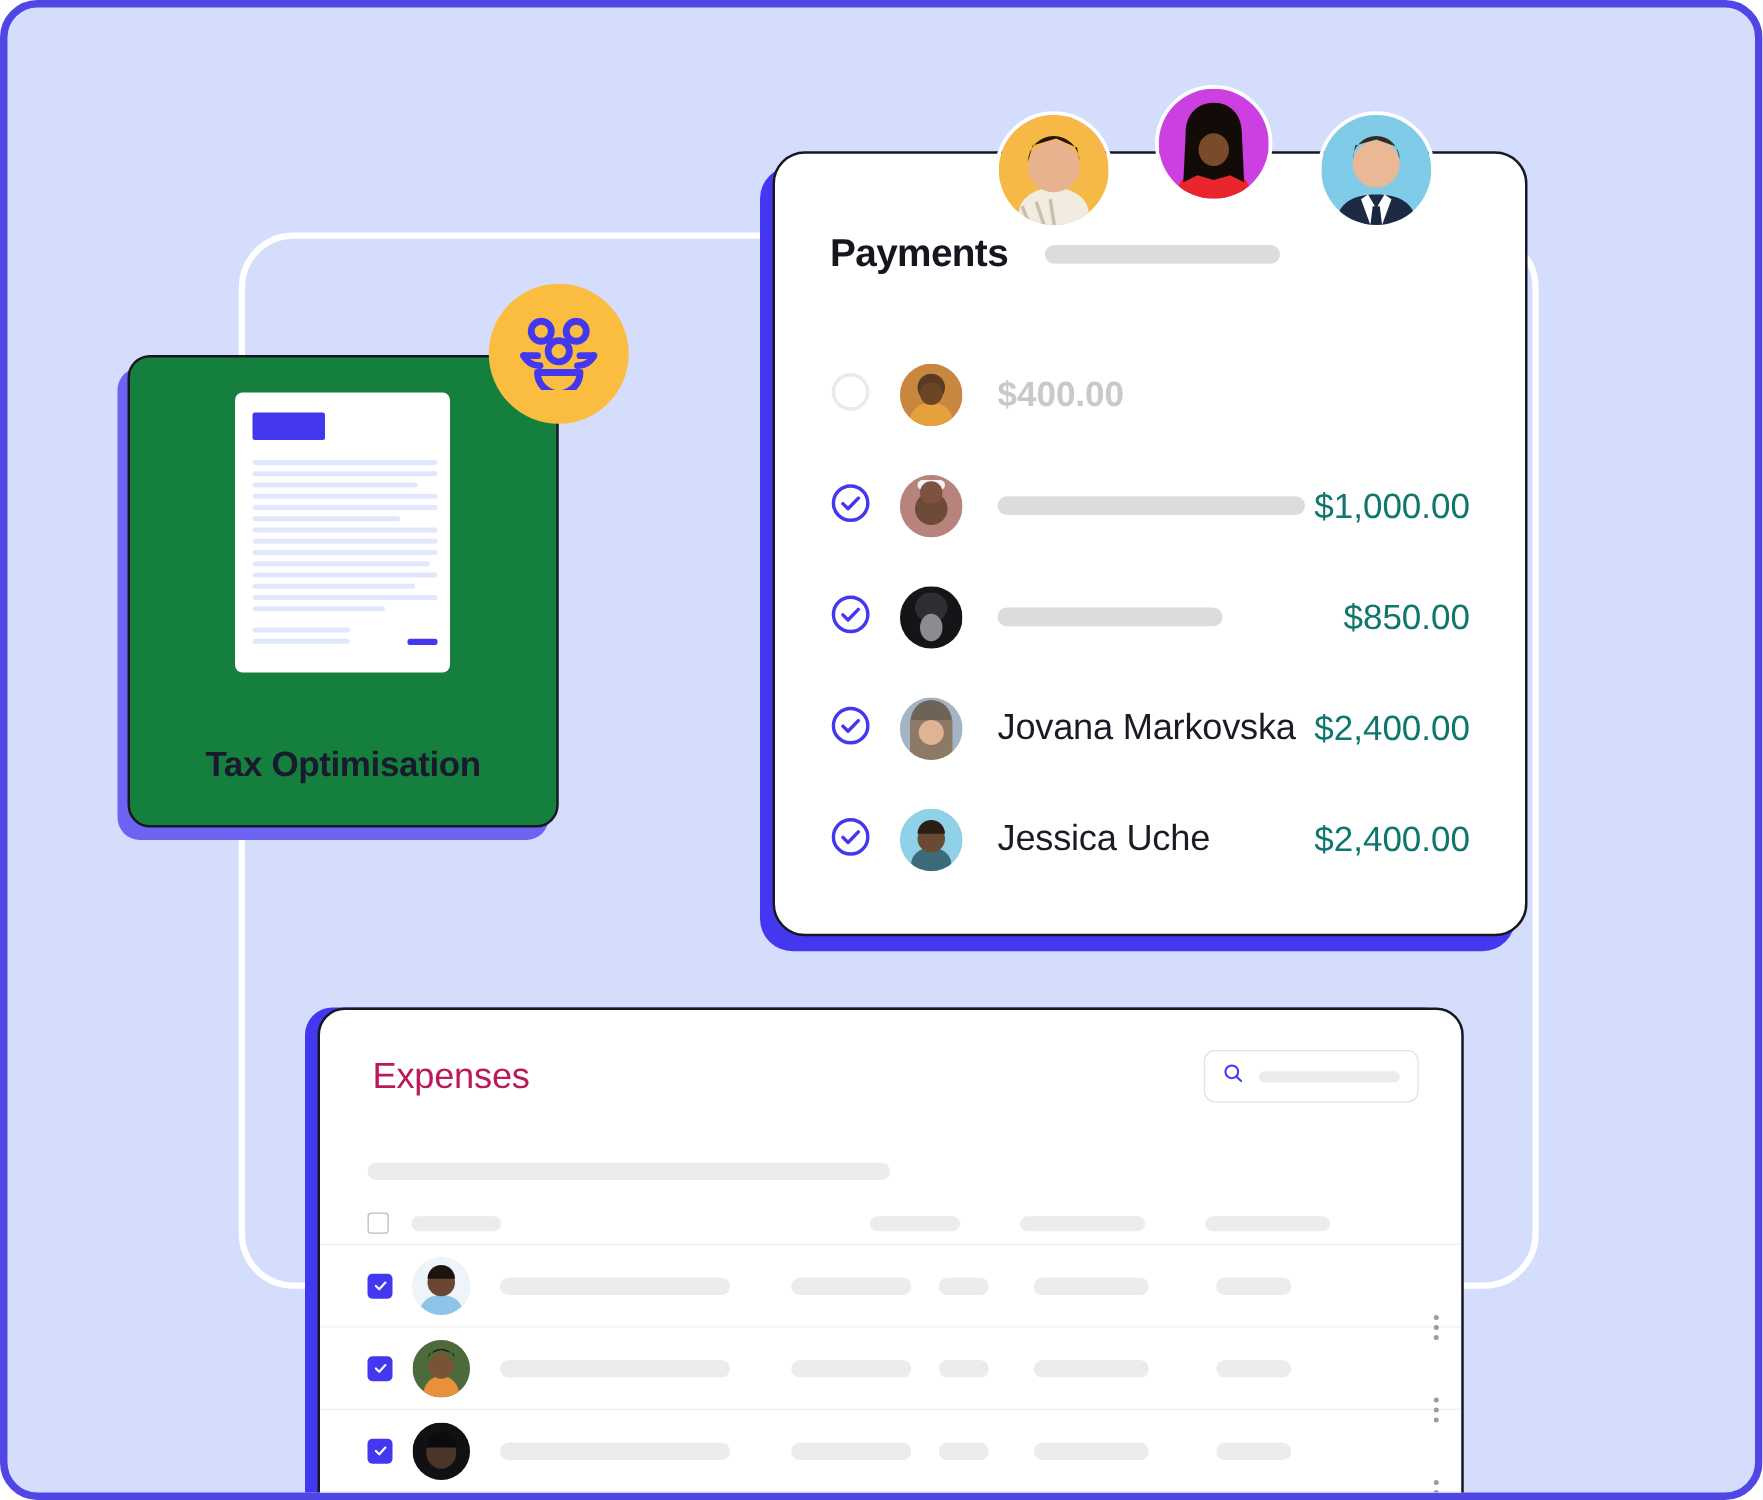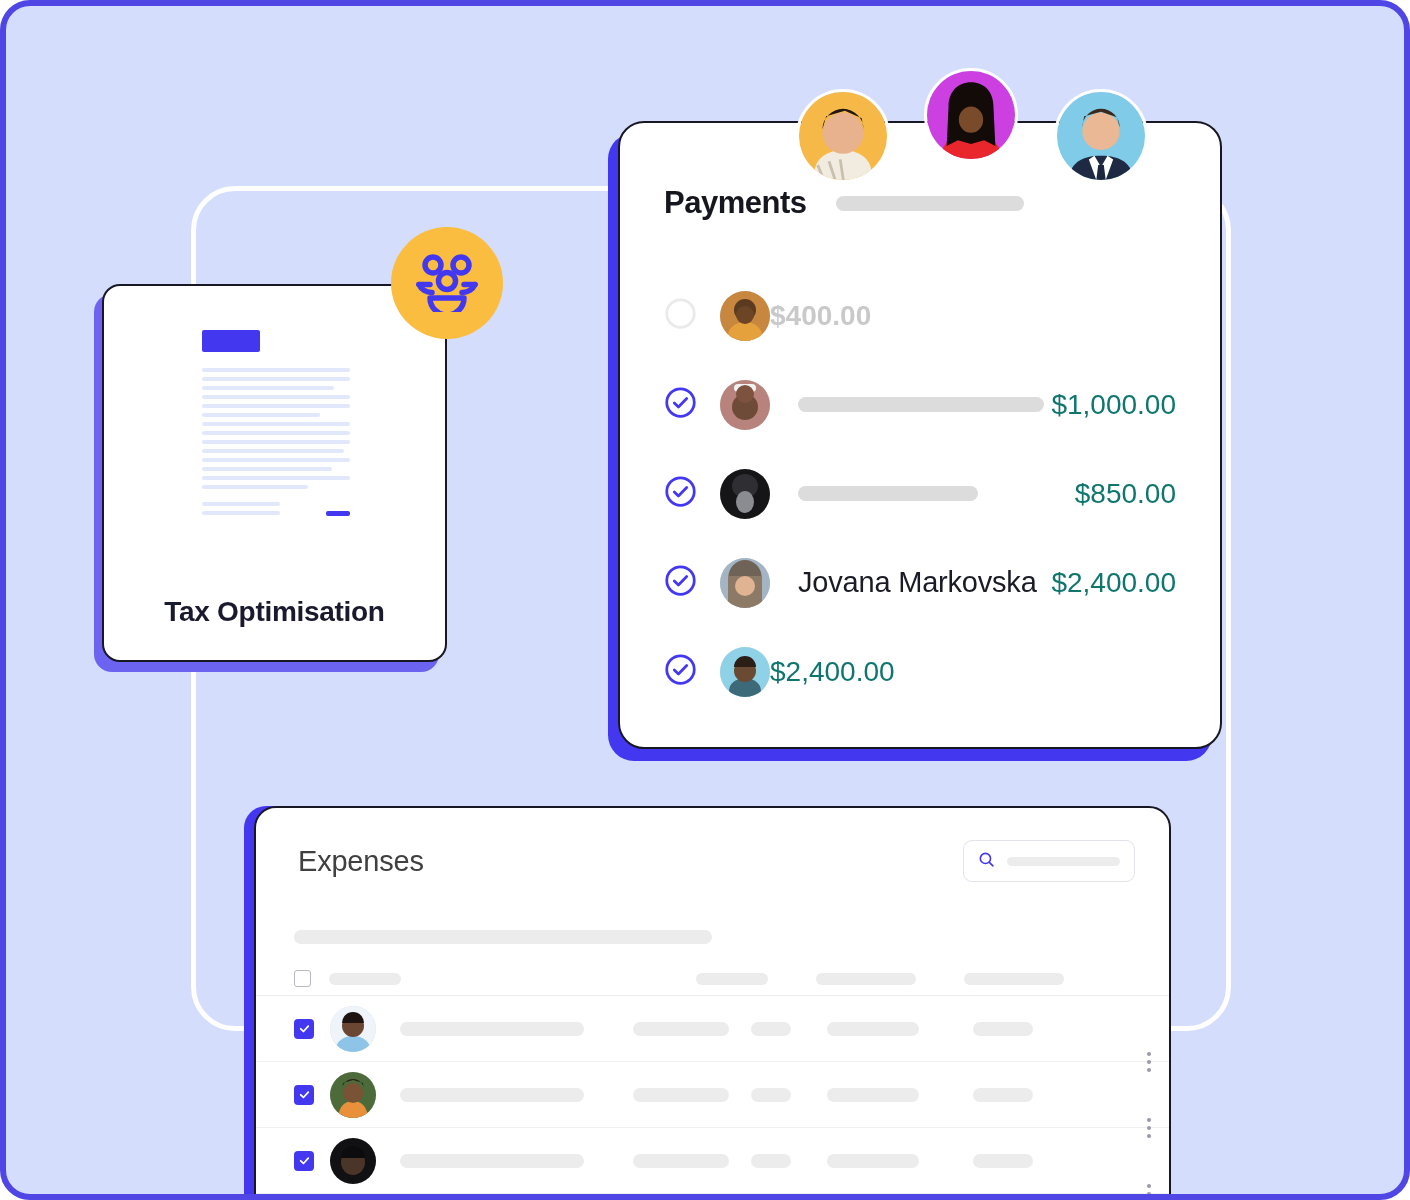--- a/index.html
+++ b/index.html
@@ -26,21 +26,21 @@
     border: 5px solid #ffffff;
     border-radius: 44px;
     pointer-events: none;
   }
 
   
   .tax-card {
     position: absolute;
     left: 96px; top: 278px;
     width: 345px; height: 378px;
-    background: #ffffff;
+    background: #15803d;
     border: 2px solid #181824;
     border-radius: 18px;
     box-shadow: -8px 10px 0 0 #6c63f0;
     z-index: 4;
   }
   .tax-doc {
     position: absolute;
     left: 84px; top: 28px;
     width: 172px; height: 224px;
     background: #ffffff;
@@ -116,21 +116,21 @@
   .pay-name {
     margin-left: 28px; flex: 1;
     font-size: 29px; color: #1b1b25; letter-spacing: -0.2px;
   }
   .pay-name-bar { height: 15px; background: #dcdcdc; border-radius: 8px; }
   .pay-amount {
     font-size: 28px; font-weight: normal; color: #0f766e;
     text-align: right; white-space: nowrap;
   }
   .row-muted .pay-name, .row-muted .pay-amount { color: #c9c9c9; font-weight: normal; }
-  .row-muted .pay-amount { font-weight: bold; }
+  .row-muted .pay-amount { font-weight: bold; margin-left: 28px; }
 
   
   .top-avatars { position: absolute; left: 0; top: 0; z-index: 7; }
   .top-av {
     position: absolute; border-radius: 50%; overflow: hidden;
     border: 3px solid #ffffff;
   }
   .top-av svg { display:block; width: 100%; height: 100%; }
   .av-1 { left: 790px; top: 83px; width: 94px; height: 94px; }
   .av-2 { left: 918px; top: 62px; width: 94px; height: 94px; }
@@ -145,21 +145,21 @@
     border: 2px solid #181824;
     border-radius: 22px 22px 0 0;
     box-shadow: -10px 0 0 0 #4338f0;
     overflow: hidden;
     z-index: 3;
   }
   .exp-head {
     display: flex; align-items: center;
     padding: 32px 34px 0 42px;
   }
-  .exp-title { font-size: 29px; color: #404040; letter-spacing: -0.2px; }
+  .exp-title { font-size: 29px; color: #be185d; letter-spacing: -0.2px; }
   .exp-radios { display: flex; align-items: center; gap: 24px; margin-left: 52px; }
   .radio { display: flex; align-items: center; gap: 9px; cursor: pointer; }
   .radio-dot {
     width: 19px; height: 19px; border-radius: 50%;
     border: 2px solid #cfcfd8; background: #fff;
     display: flex; align-items: center; justify-content: center;
   }
   .radio.on .radio-dot { border-color: #4338f0; }
   .radio.on .radio-dot::after {
     content: ""; width: 9px; height: 9px; border-radius: 50%; background: #4338f0;
@@ -356,20 +356,21 @@
             </svg>
         </div>
         <div class="pay-avatar">
           <svg viewBox="0 0 50 50">
               <rect width="50" height="50" fill="#8fd2e8"></rect>
               <ellipse cx="25" cy="44" rx="16" ry="13" fill="#3d6a78"></ellipse>
               <circle cx="25" cy="24" r="11" fill="#6b4a34"></circle>
               <path d="M14 20a11 11 0 0 1 22 0z" fill="#2a1e16"></path>
             </svg>
         </div>
+        <div class="pay-name">Jessica Uche</div>
         <div class="pay-amount">$2,400.00</div>
       </div>
 
     </div>
   </div>
 
   <div class="top-avatars">
     <div class="top-av av-1">
       <svg viewBox="0 0 94 94">
           <rect width="94" height="94" fill="#f6b846"></rect>

